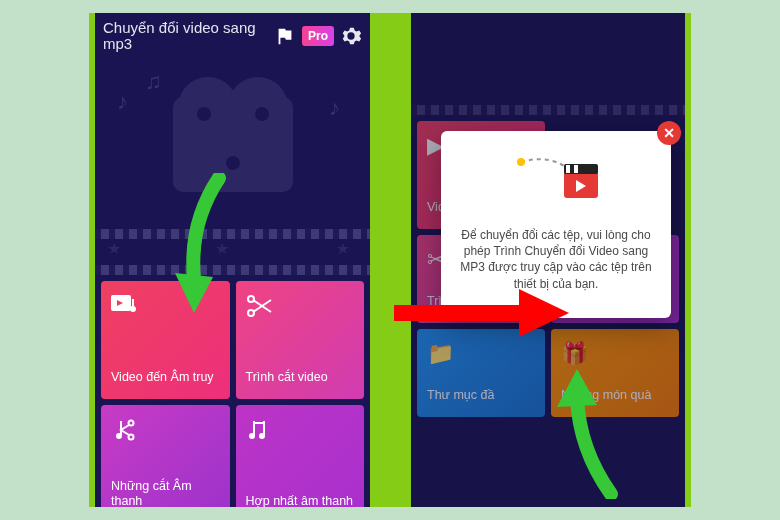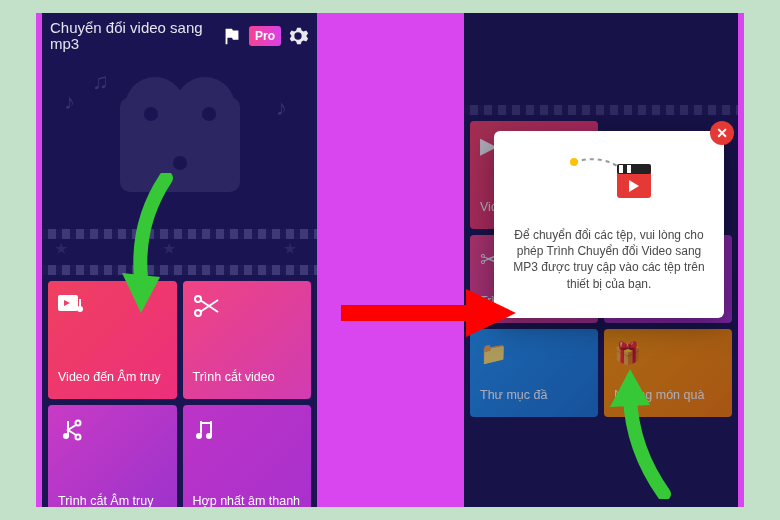--- a/index.html
+++ b/index.html
@@ -7,22 +7,22 @@
     width: 780px; height: 520px;
     background: #c3e0c9;
     font-family: Arial, sans-serif;
     overflow: hidden;
   }
   .outer-frame {
     width: 780px; height: 520px;
     display: flex; align-items: center; justify-content: center;
   }
   .inner-white {
-    width: 708px; height: 494px;
-    background: #d946ef;
+    width: 602px; height: 494px;
+    background: #84cc16;
     display: flex; align-items: flex-end;
     position: relative;
   }
 
   
   .phone {
     position: relative;
     background: #1a1552;
     overflow: hidden;
     flex: 0 0 auto;
@@ -208,21 +208,21 @@
         <div class="tile t-purp">
           <span class="ic">
             <svg width="28" height="26" viewBox="0 0 28 26" fill="#fff">
                 <path d="M10 4v14" stroke="#fff" stroke-width="2"></path>
                 <circle cx="8" cy="19" r="3"></circle>
                 <circle cx="20" cy="6" r="2.5" fill="none" stroke="#fff" stroke-width="2"></circle>
                 <circle cx="20" cy="20" r="2.5" fill="none" stroke="#fff" stroke-width="2"></circle>
                 <path d="M18 8l-8 5 8 5" stroke="#fff" stroke-width="2" fill="none"></path>
               </svg>
           </span>
-          <span class="lbl">Trình cắt Âm truy</span>
+          <span class="lbl">Những cắt Âm thanh</span>
         </div>
         <div class="tile t-mag">
           <span class="ic">
             <svg width="28" height="26" viewBox="0 0 28 26" fill="#fff">
                 <path d="M8 4v14M18 4v14" stroke="#fff" stroke-width="2"></path>
                 <circle cx="6" cy="19" r="3"></circle>
                 <circle cx="16" cy="19" r="3"></circle>
                 <path d="M8 6h10" stroke="#fff" stroke-width="2"></path>
               </svg>
           </span>

